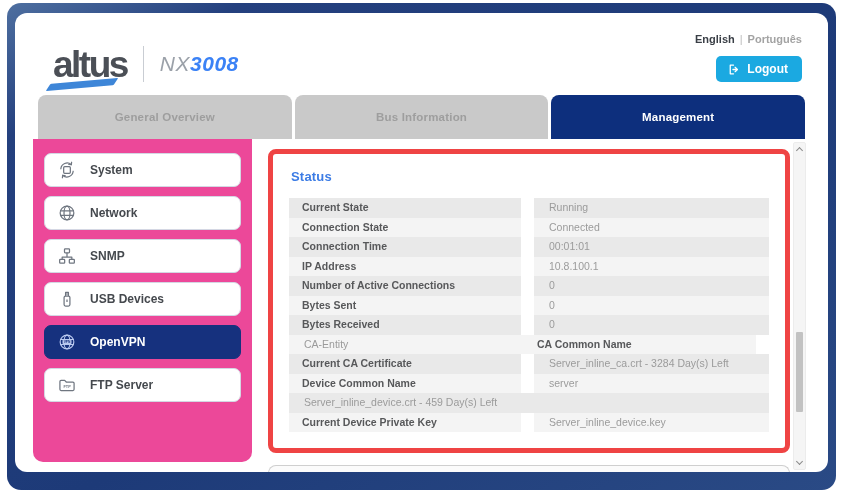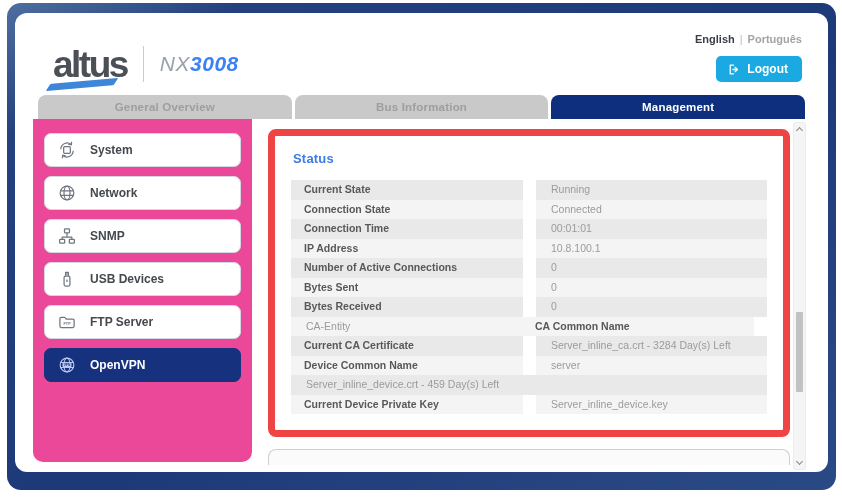--- a/index.html
+++ b/index.html
@@ -24,41 +24,41 @@
   .header-right { display:flex; flex-direction:column; align-items:flex-end; gap:11px; padding-top:8px; }
   .lang { font-size:11px; display:flex; gap:5px; align-items:center; }
   .lang .en { color:#3a3f46; font-weight:bold; }
   .lang .sep { color:#bcbcbc; }
   .lang .pt { color:#a3a3a3; font-weight:600; }
   .logout { background:#1ba9e1; color:#fff; border:none; font-size:12px; font-weight:bold;
             padding:6px 14px 6px 11px; border-radius:5px; display:flex; align-items:center; gap:7px;
             font-family:inherit; cursor:pointer; }
 
   
-  .tabs { display:flex; gap:3px; padding:0 23px; height:24px; flex:none; }
+  .tabs { display:flex; gap:3px; padding:0 23px; height:44px; flex:none; }
   .tab { flex:1; border-radius:8px 8px 0 0; display:flex; align-items:center; justify-content:center;
          font-size:11.5px; background:#c9c9c9; color:#9e9e9e; font-weight:600; letter-spacing:.2px; cursor:pointer; }
   .tab.active { background:#0d2f7d; color:#fff; font-weight:bold; }
 
   
   .bodyrow { flex:1; display:flex; min-height:0; }
   .sidebar { width:219px; flex:none; margin-left:18px; margin-bottom:10px; background:#ec4899;
              border-radius:0 0 10px 10px; padding:14px 11px; }
   .nav-item { height:34px; margin-bottom:9px; background:#fff; border:1px solid #d4d7e3; border-radius:7px;
               display:flex; align-items:center; padding:0 12px; gap:13px; font-size:12px; color:#3c4043;
               font-weight:600; color:#45494e; cursor:pointer; }
   .nav-item svg { width:20px; height:20px; flex:none; color:#6f7680; }
   .nav-item.active { background:#16317e; border-color:#16317e; color:#fff; }
   .nav-item.active svg { color:#b9c8ef; }
   .vpn-text { fill:#fff; font-weight:bold; }
   .nav-item.active .vpn-text { fill:#16317e; }
 
   
   .main { flex:1; position:relative; padding:10px 38px 0 16px; min-width:0; overflow:hidden; }
-  .panel { border:7px solid #ef4444; border-radius:8px; background:#fff; padding:13px 16px 16px; }
+  .panel { border:5px solid #ef4444; border-radius:8px; background:#fff; padding:13px 16px 16px; }
   .panel-title { color:#3c7ce5; font-weight:bold; font-size:13px; letter-spacing:.2px; margin:2px 0 14px 2px; }
   .srow { display:flex; height:19.5px; margin-bottom:0; }
   .cell { line-height:19.5px; font-size:10.5px; white-space:nowrap; overflow:hidden; }
   .cell-label { width:232px; padding-left:13px; margin-right:13px; color:#57585a; font-weight:600; flex:none; }
   .cell-value { flex:1; padding-left:15px; color:#9b9b9b; font-weight:500; }
   .srow:nth-child(odd) .cell { background:#e9e9e9; }
   .srow:nth-child(even) .cell { background:#f4f4f4; }
   .panel-next { margin-top:12px; height:16px; border:1px solid #cfcfcf; border-bottom:none;
                 border-radius:8px 8px 0 0; background:#fbfbfb; }
 
@@ -150,39 +150,39 @@
           <svg viewBox="0 0 24 24" fill="none" stroke="currentColor" stroke-width="1.5" stroke-linejoin="round">
             <rect x="8.5" y="8.5" width="7" height="12" rx="1.8"></rect>
             <path d="M10.3 8.5V4h3.4v4.5"></path>
             <path d="M11.3 5.5v1.2M12.7 5.5v1.2"></path>
             <path d="M12 12.5v3"></path>
           </svg>
           <span>USB Devices</span>
         </div>
 
 
-        <div class="nav-item">
-          <svg viewBox="0 0 24 24" fill="none" stroke="currentColor" stroke-width="1.5" stroke-linejoin="round">
-            <path d="M3.5 7.8a1.4 1.4 0 0 1 1.4-1.4h4.3l1.9 2h8a1.4 1.4 0 0 1 1.4 1.4v7.4a1.4 1.4 0 0 1-1.4 1.4H4.9a1.4 1.4 0 0 1-1.4-1.4z"></path>
-            <text x="12.1" y="15.3" text-anchor="middle" font-size="4.6" font-weight="bold" fill="currentColor" stroke="none" font-family="Liberation Sans, sans-serif">FTP</text>
-          </svg>
-          <span>FTP Server</span>
-        </div>
-
         <div class="nav-item active">
           <svg viewBox="0 0 24 24" fill="none" stroke="currentColor" stroke-width="1.4" stroke-linecap="round">
             <circle cx="12" cy="12" r="8.2"></circle>
               <ellipse cx="12" cy="12" rx="3.6" ry="8.2"></ellipse>
             <path d="M4.2 9h15.6M4.2 15h15.6"></path>
             <rect x="6.6" y="9.4" width="10.8" height="5.2" rx="1" fill="currentColor" stroke="none"></rect>
             <text class="vpn-text" x="12" y="13.5" text-anchor="middle" font-size="3.9" stroke="none" font-family="Liberation Sans, sans-serif">VPN</text>
           </svg>
           <span>OpenVPN</span>
         </div>
 
+        <div class="nav-item">
+          <svg viewBox="0 0 24 24" fill="none" stroke="currentColor" stroke-width="1.5" stroke-linejoin="round">
+            <path d="M3.5 7.8a1.4 1.4 0 0 1 1.4-1.4h4.3l1.9 2h8a1.4 1.4 0 0 1 1.4 1.4v7.4a1.4 1.4 0 0 1-1.4 1.4H4.9a1.4 1.4 0 0 1-1.4-1.4z"></path>
+            <text x="12.1" y="15.3" text-anchor="middle" font-size="4.6" font-weight="bold" fill="currentColor" stroke="none" font-family="Liberation Sans, sans-serif">FTP</text>
+          </svg>
+          <span>FTP Server</span>
+        </div>
+
       </div>
 
       <div class="main">
         <div class="panel">
           <div class="panel-title">Status</div>
           <div>
             <div class="srow">
               <div class="cell cell-label">Current State</div>
               <div class="cell cell-value">Running</div>
             </div>

